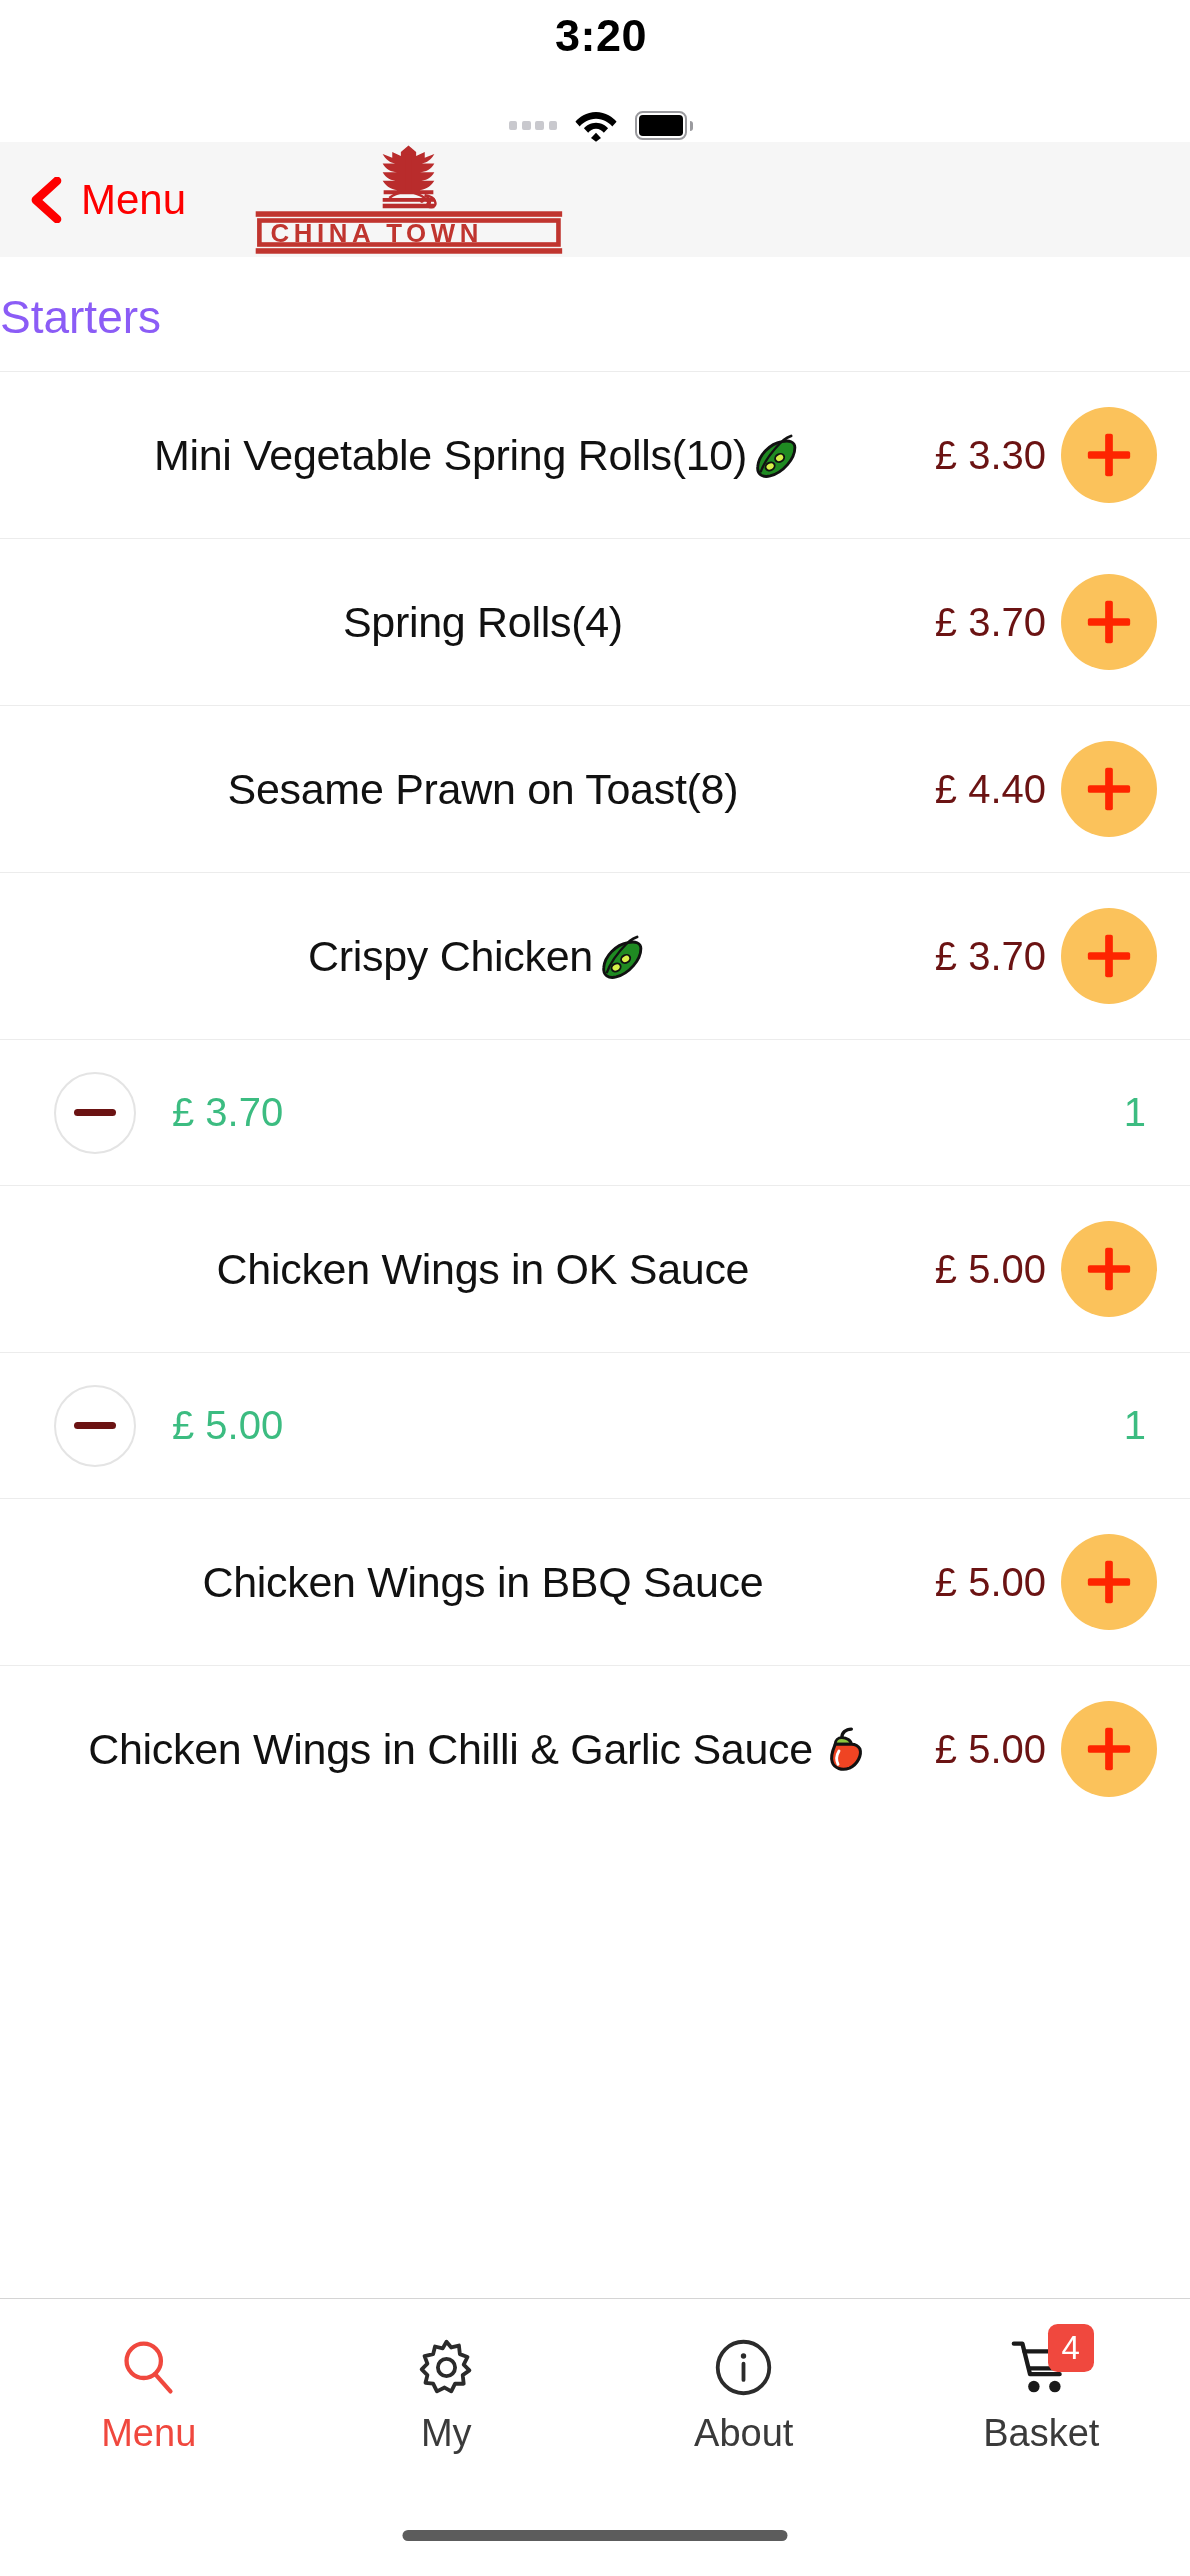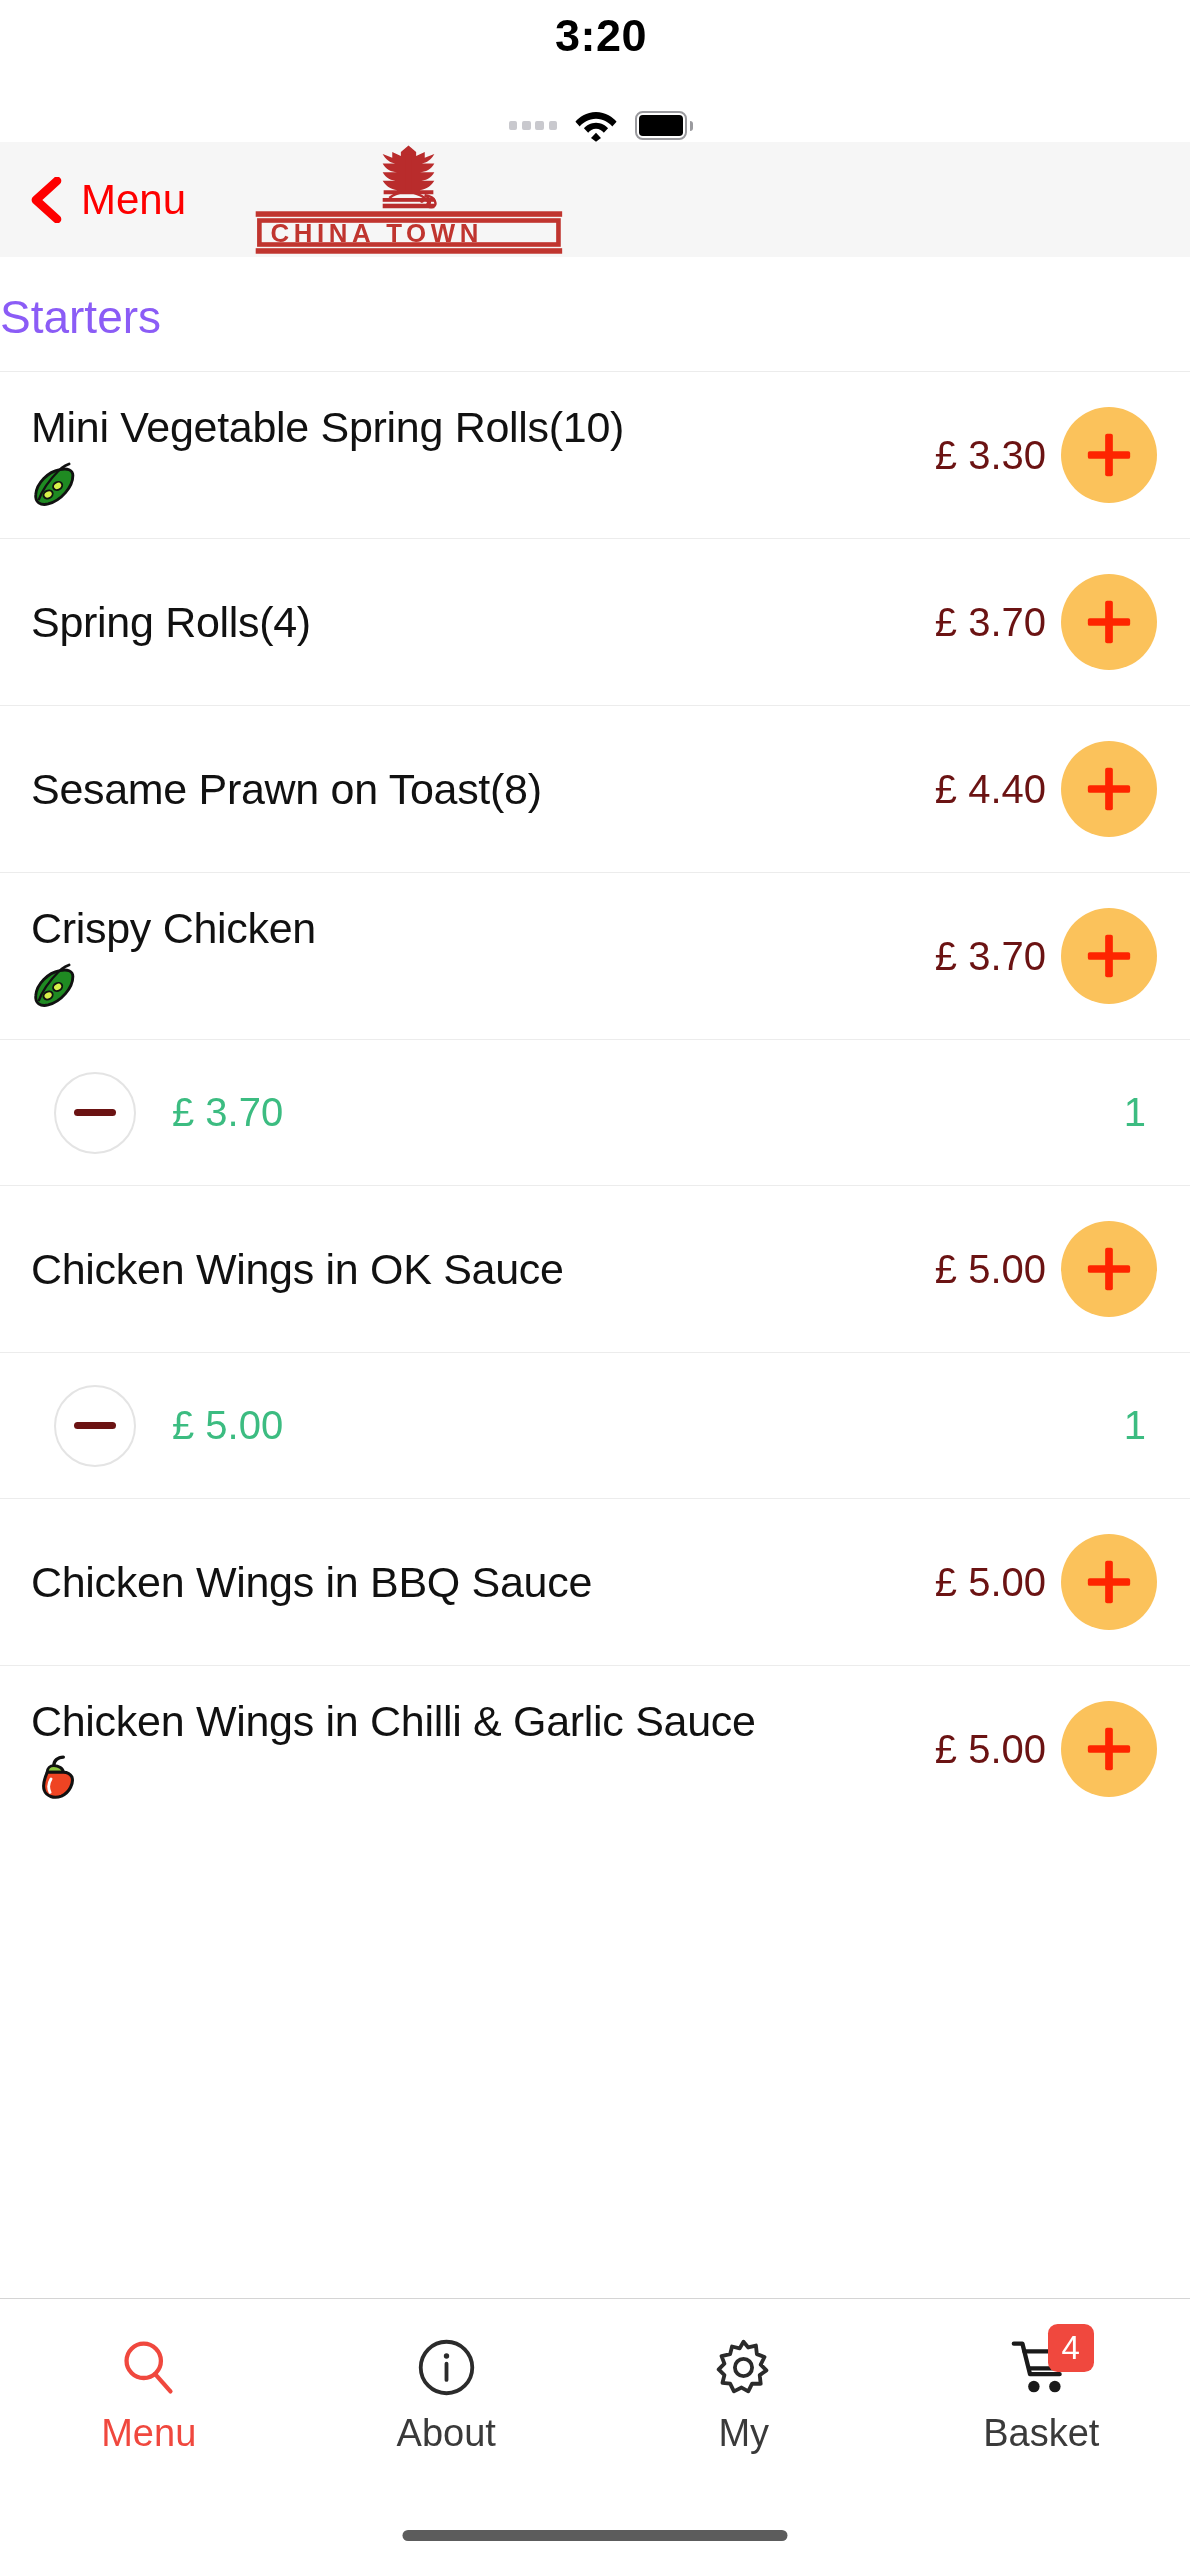--- a/index.html
+++ b/index.html
@@ -99,21 +99,20 @@
     align-items:center;
     border-top:1.9px solid #ececec;
     padding:0 33px 0 31px;
     min-height:167px;
     background:#fff;
   }
   .item-info{
     flex:1;
     padding:29px 0;
     display:flex;
-    flex-direction:column;
     justify-content:center;
     gap:5.8px;
   }
   .item-name{
     font-size:43px;
     color:#111;
     line-height:1.18;
     letter-spacing:-0.3px;
     max-width:843px;
   }
@@ -421,35 +420,35 @@
   <div class="tab-item active">
     <svg class="tab-icon" viewBox="0 0 66 66">
       <circle cx="28" cy="26" r="18" fill="none" stroke="#f0483e" stroke-width="4.5"></circle>
       <line x1="40" y1="40" x2="56" y2="58" stroke="#f0483e" stroke-width="4.5" stroke-linecap="round"></line>
     </svg>
     <span class="tab-label">Menu</span>
   </div>
 
   <div class="tab-item">
     <svg class="tab-icon" viewBox="0 0 66 66">
-      <circle cx="33" cy="33" r="27" fill="none" stroke="#2b2b2b" stroke-width="4"></circle>
-      <circle cx="33" cy="21" r="2.8" fill="#2b2b2b"></circle>
-      <line x1="33" y1="29" x2="33" y2="46" stroke="#2b2b2b" stroke-width="4" stroke-linecap="round"></line>
-    </svg>
-    <span class="tab-label">About</span>
-  </div>
-
-  <div class="tab-item">
-    <svg class="tab-icon" viewBox="0 0 66 66">
       <g fill="none" stroke="#2b2b2b" stroke-width="4" stroke-linejoin="round">
         <path d="M33 6 L38 12 L46 10 L47 19 L55 22 L51 30 L57 36 L50 41 L51 50 L42 50 L38 58 L31 54 L23 58 L19 50 L11 49 L13 41 L7 35 L13 29 L10 21 L19 19 L21 11 L29 13 Z"></path>
         <circle cx="33" cy="33" r="9"></circle>
       </g>
     </svg>
     <span class="tab-label">My</span>
+  </div>
+
+  <div class="tab-item">
+    <svg class="tab-icon" viewBox="0 0 66 66">
+      <circle cx="33" cy="33" r="27" fill="none" stroke="#2b2b2b" stroke-width="4"></circle>
+      <circle cx="33" cy="21" r="2.8" fill="#2b2b2b"></circle>
+      <line x1="33" y1="29" x2="33" y2="46" stroke="#2b2b2b" stroke-width="4" stroke-linecap="round"></line>
+    </svg>
+    <span class="tab-label">About</span>
   </div>
 
   <div class="tab-item">
     <div class="tab-icon">
       <svg viewBox="0 0 66 66" width="63" height="63">
         <path d="M4 8 L13 8 L21 40 L52 40" fill="none" stroke="#1a1a1a" stroke-width="4.5" stroke-linecap="round" stroke-linejoin="round"></path>
         <path d="M15 16 L60 16 L53 34 L20 34" fill="none" stroke="#1a1a1a" stroke-width="4.5" stroke-linecap="round" stroke-linejoin="round"></path>
         <circle cx="25" cy="53" r="6" fill="#1a1a1a"></circle>
         <circle cx="47" cy="53" r="6" fill="#1a1a1a"></circle>
       </svg>

